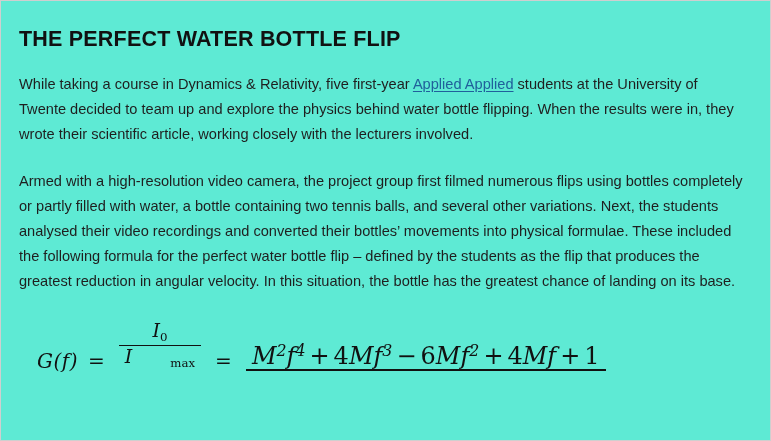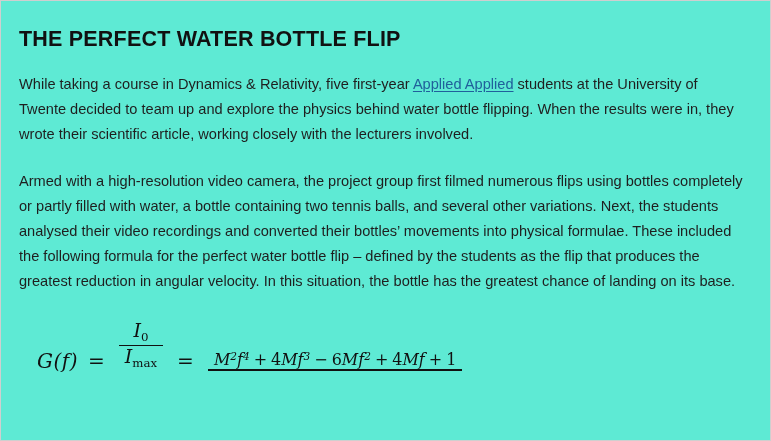--- a/index.html
+++ b/index.html
@@ -86,36 +86,37 @@
     width: 100%;
     height: 1.4px;
     background: #111111;
   }
   .small-frac .num,
   .small-frac .den {
     font-size: 19px;
   }
   .big-frac .num,
   .big-frac .den {
-    font-size: 16px;
+    font-size: 24px;
   }
   sub {
     font-size: 0.62em;
     vertical-align: -0.32em;
     font-style: normal;
   }
   sup {
     font-size: 0.66em;
     vertical-align: 0.52em;
     font-style: italic;
   }
   .subrm {
     font-style: normal;
     font-size: 0.62em;
     vertical-align: -0.3em;
+    margin-left: 38px;
   }
   .op {
     font-style: normal;
     padding: 0 4px;
   }
   .var {
     font-style: italic;
   }
   .num-lit {
     font-style: normal;

